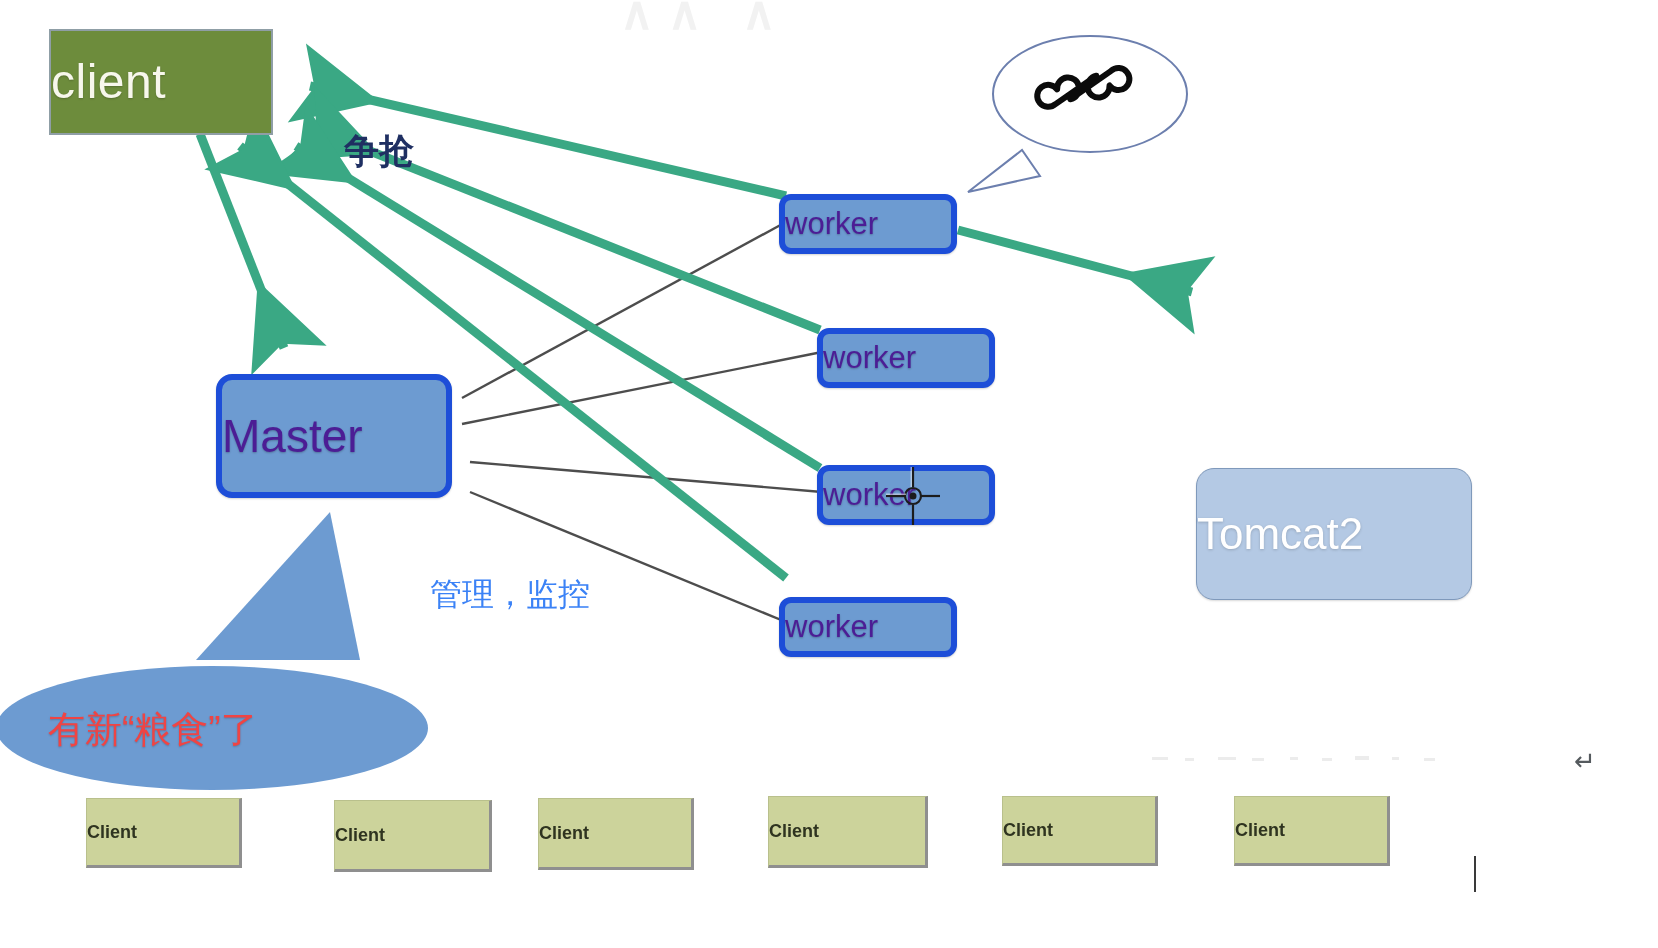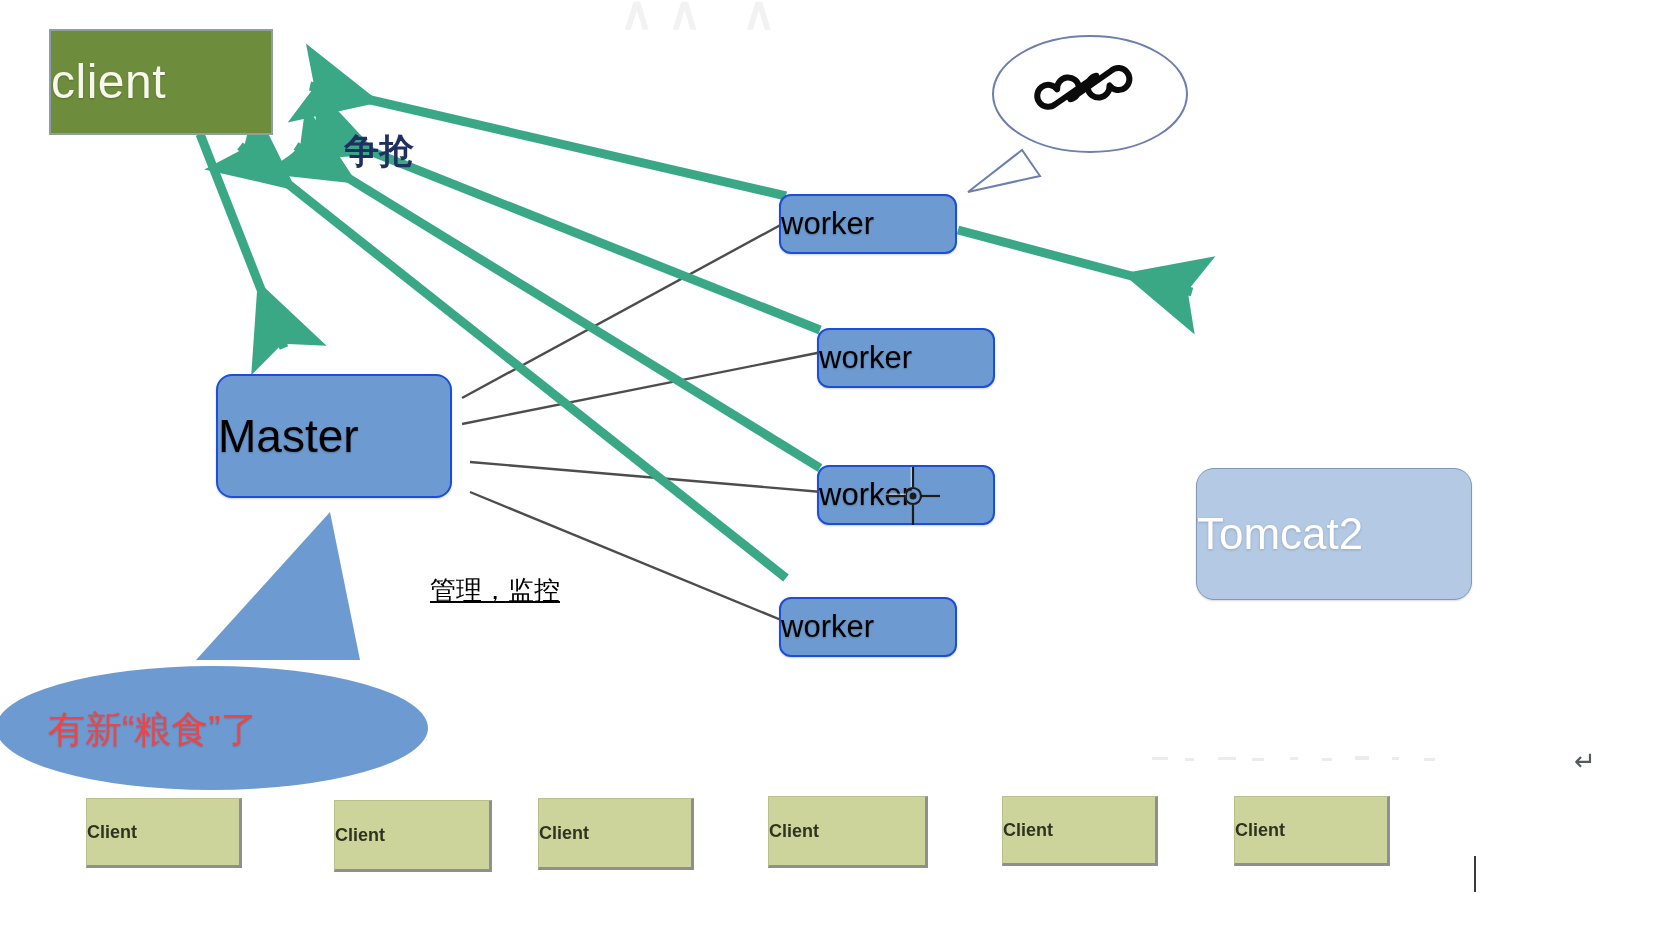--- a/index.html
+++ b/index.html
@@ -44,23 +44,23 @@
     border: 2px solid #8f9ea6;
     color: #f7f7ec;
     font-size: 48px;
     letter-spacing: 0.5px;
     text-shadow: 0 1px 2px rgba(0,0,0,0.22);
   }
 
   
   .blue-node {
     background: #6d9bd1;
-    border: 2px solid #1d4ed8;
+    border: 6px solid #1d4ed8;
     border-radius: 12px;
-    color: #000000;
+    color: #4c1d95;
     text-shadow: 0 1px 2px rgba(0,0,0,0.25);
     box-shadow: 0 1px 2px rgba(0,0,0,0.18);
   }
   .master-node { font-size: 46px; border-radius: 16px; }
   .worker-node { font-size: 31px; }
 
   
   .tomcat-node {
     background: #b4c9e4;
     border: 1.5px solid #7f99bb;
@@ -86,23 +86,22 @@
   .label {
     position: absolute;
     white-space: nowrap;
   }
   .label-zhengqiang {
     color: #1f2f62;
     font-size: 35px;
     font-weight: 600;
   }
   .label-guanli {
-    color: #000000;
-    font-size: 26px;
-    text-decoration: underline;
+    color: #3b82f6;
+    font-size: 32px;
   }
   .master-bubble-text {
     position: absolute;
     color: #ef4444;
     font-size: 37px;
     white-space: nowrap;
     text-shadow: 0 1px 2px rgba(0,0,0,0.2);
   }
 
   

